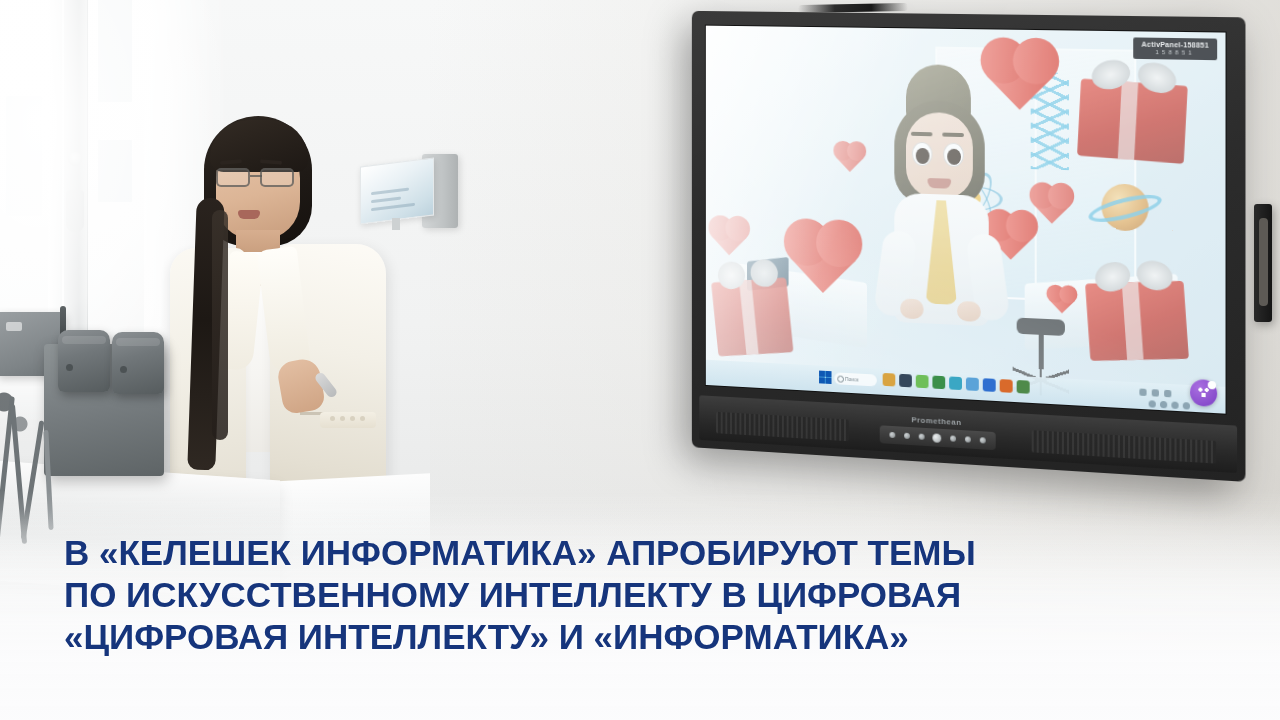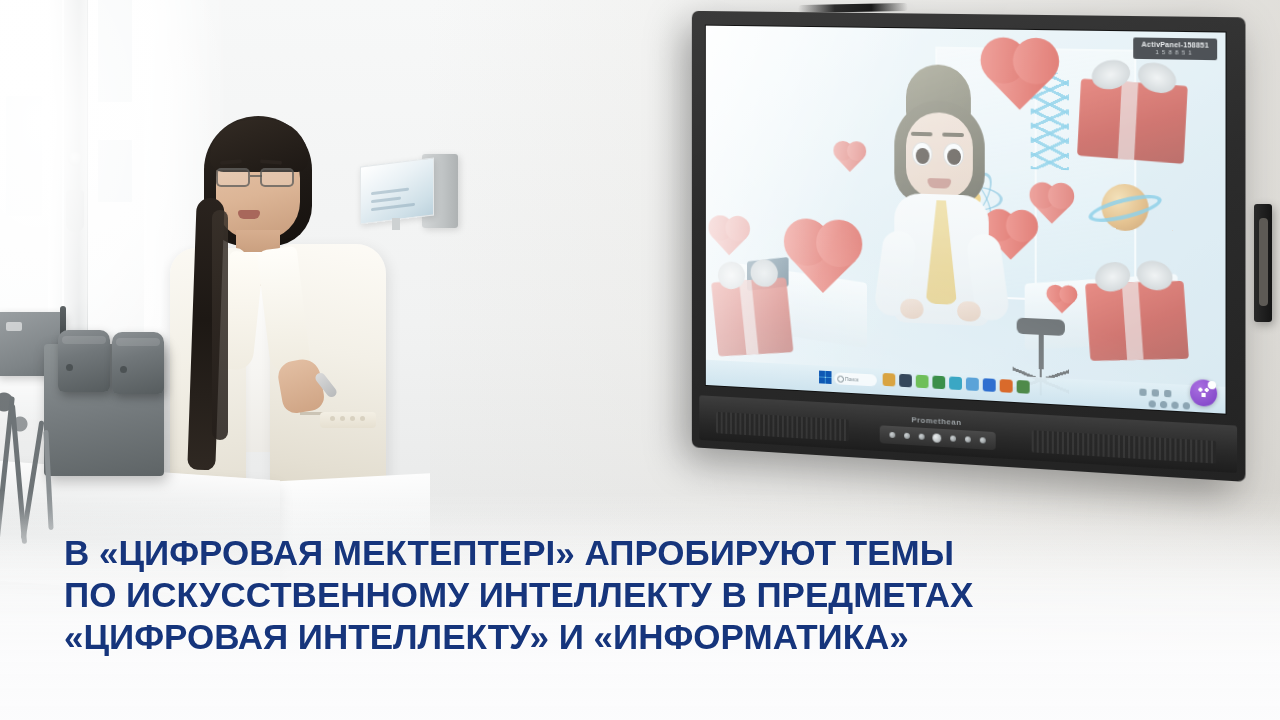--- a/index.html
+++ b/index.html
@@ -853,19 +853,19 @@
   <div class="cables"></div>
   <div class="cable-line c1"></div>
   <div class="cable-line c2"></div>
   <div class="cable-line c3"></div>
   <div class="cable-line c4"></div>
 
   <div class="floor-hint"></div>
 
   <div class="caption-layer">
     <div class="headline">
-      <div class="line">В «ЦИФРОВАЯ МЕКТЕПТЕРІ» АПРОБИРУЮТ ТЕМЫ</div>
-      <div class="line">ПО ИСКУССТВЕННОМУ ИНТЕЛЛЕКТУ В ПРЕДМЕТАХ</div>
+      <div class="line">В «КЕЛЕШЕК ИНФОРМАТИКА» АПРОБИРУЮТ ТЕМЫ</div>
+      <div class="line">ПО ИСКУССТВЕННОМУ ИНТЕЛЛЕКТУ В ЦИФРОВАЯ</div>
       <div class="line">«ЦИФРОВАЯ ИНТЕЛЛЕКТУ» И «ИНФОРМАТИКА»</div>
     </div>
   </div>
 
 </div>
 
 </body></html>

